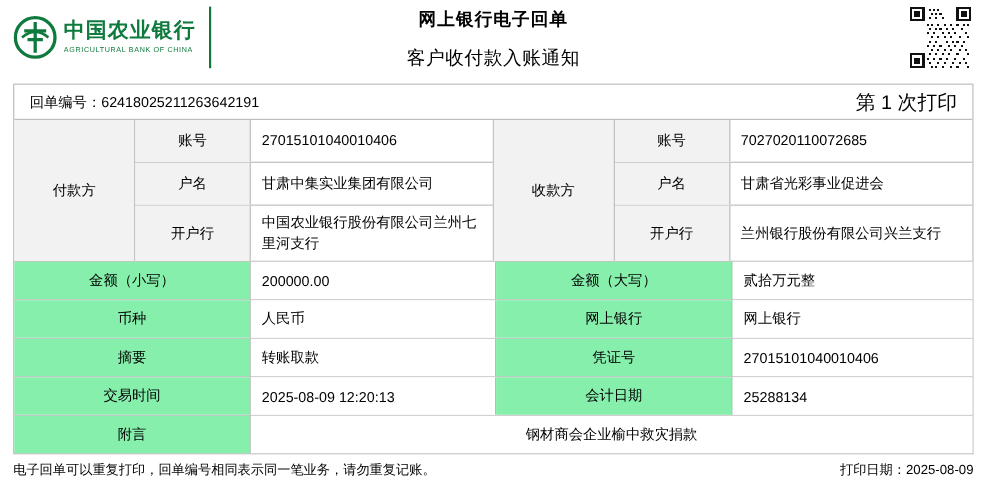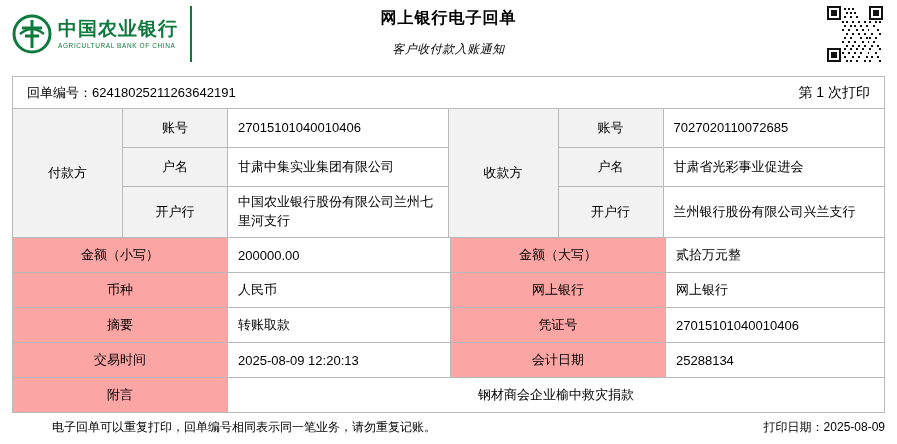--- a/index.html
+++ b/index.html
@@ -70,24 +70,23 @@
     right: 0;
     top: 8px;
     text-align: center;
   }
   .main-title {
     font-size: 16px;
     font-weight: bold;
     letter-spacing: 1px;
   }
   .sub-title {
-    font-size: 12px;
+    font-size: 17px;
     margin-top: 12px;
     letter-spacing: 0.5px;
-    font-style: italic;
   }
   .qr {
     position: absolute;
     right: 14px;
     top: 6px;
     width: 56px;
     height: 56px;
   }
 
   
@@ -112,34 +111,34 @@
     align-items: center;
     position: relative;
     padding: 0 14px;
     box-sizing: border-box;
     text-align: right;
   }
   .topbar .no { font-size: 13px; }
   .topbar .print-count {
     position: absolute;
     right: 14px;
-    font-size: 14px;
+    font-size: 18px;
   }
 
   .cell {
     box-sizing: border-box;
     padding: 0 10px;
     display: flex;
     align-items: center;
     border-right: 1px solid #b9b9b9;
     min-height: 30px;
   }
   .cell.last { border-right: none; }
   .label {
-    background: #fca5a5;
+    background: #86efac;
     justify-content: center;
     text-align: center;
   }
   .value {
     background: #ffffff;
   }
 
   
   .party-block {
     display: flex;
@@ -209,21 +208,20 @@
   .footer {
     position: absolute;
     left: 12px;
     right: 12px;
     bottom: 8px;
     height: 18px;
     font-size: 12px;
     display: flex;
     align-items: center;
     justify-content: space-between;
-    margin-left: 40px;
   }
 </style>
 </head>
 <body>
 
 <div class="page">
 
   <div class="header">
 
     <div class="logo">

